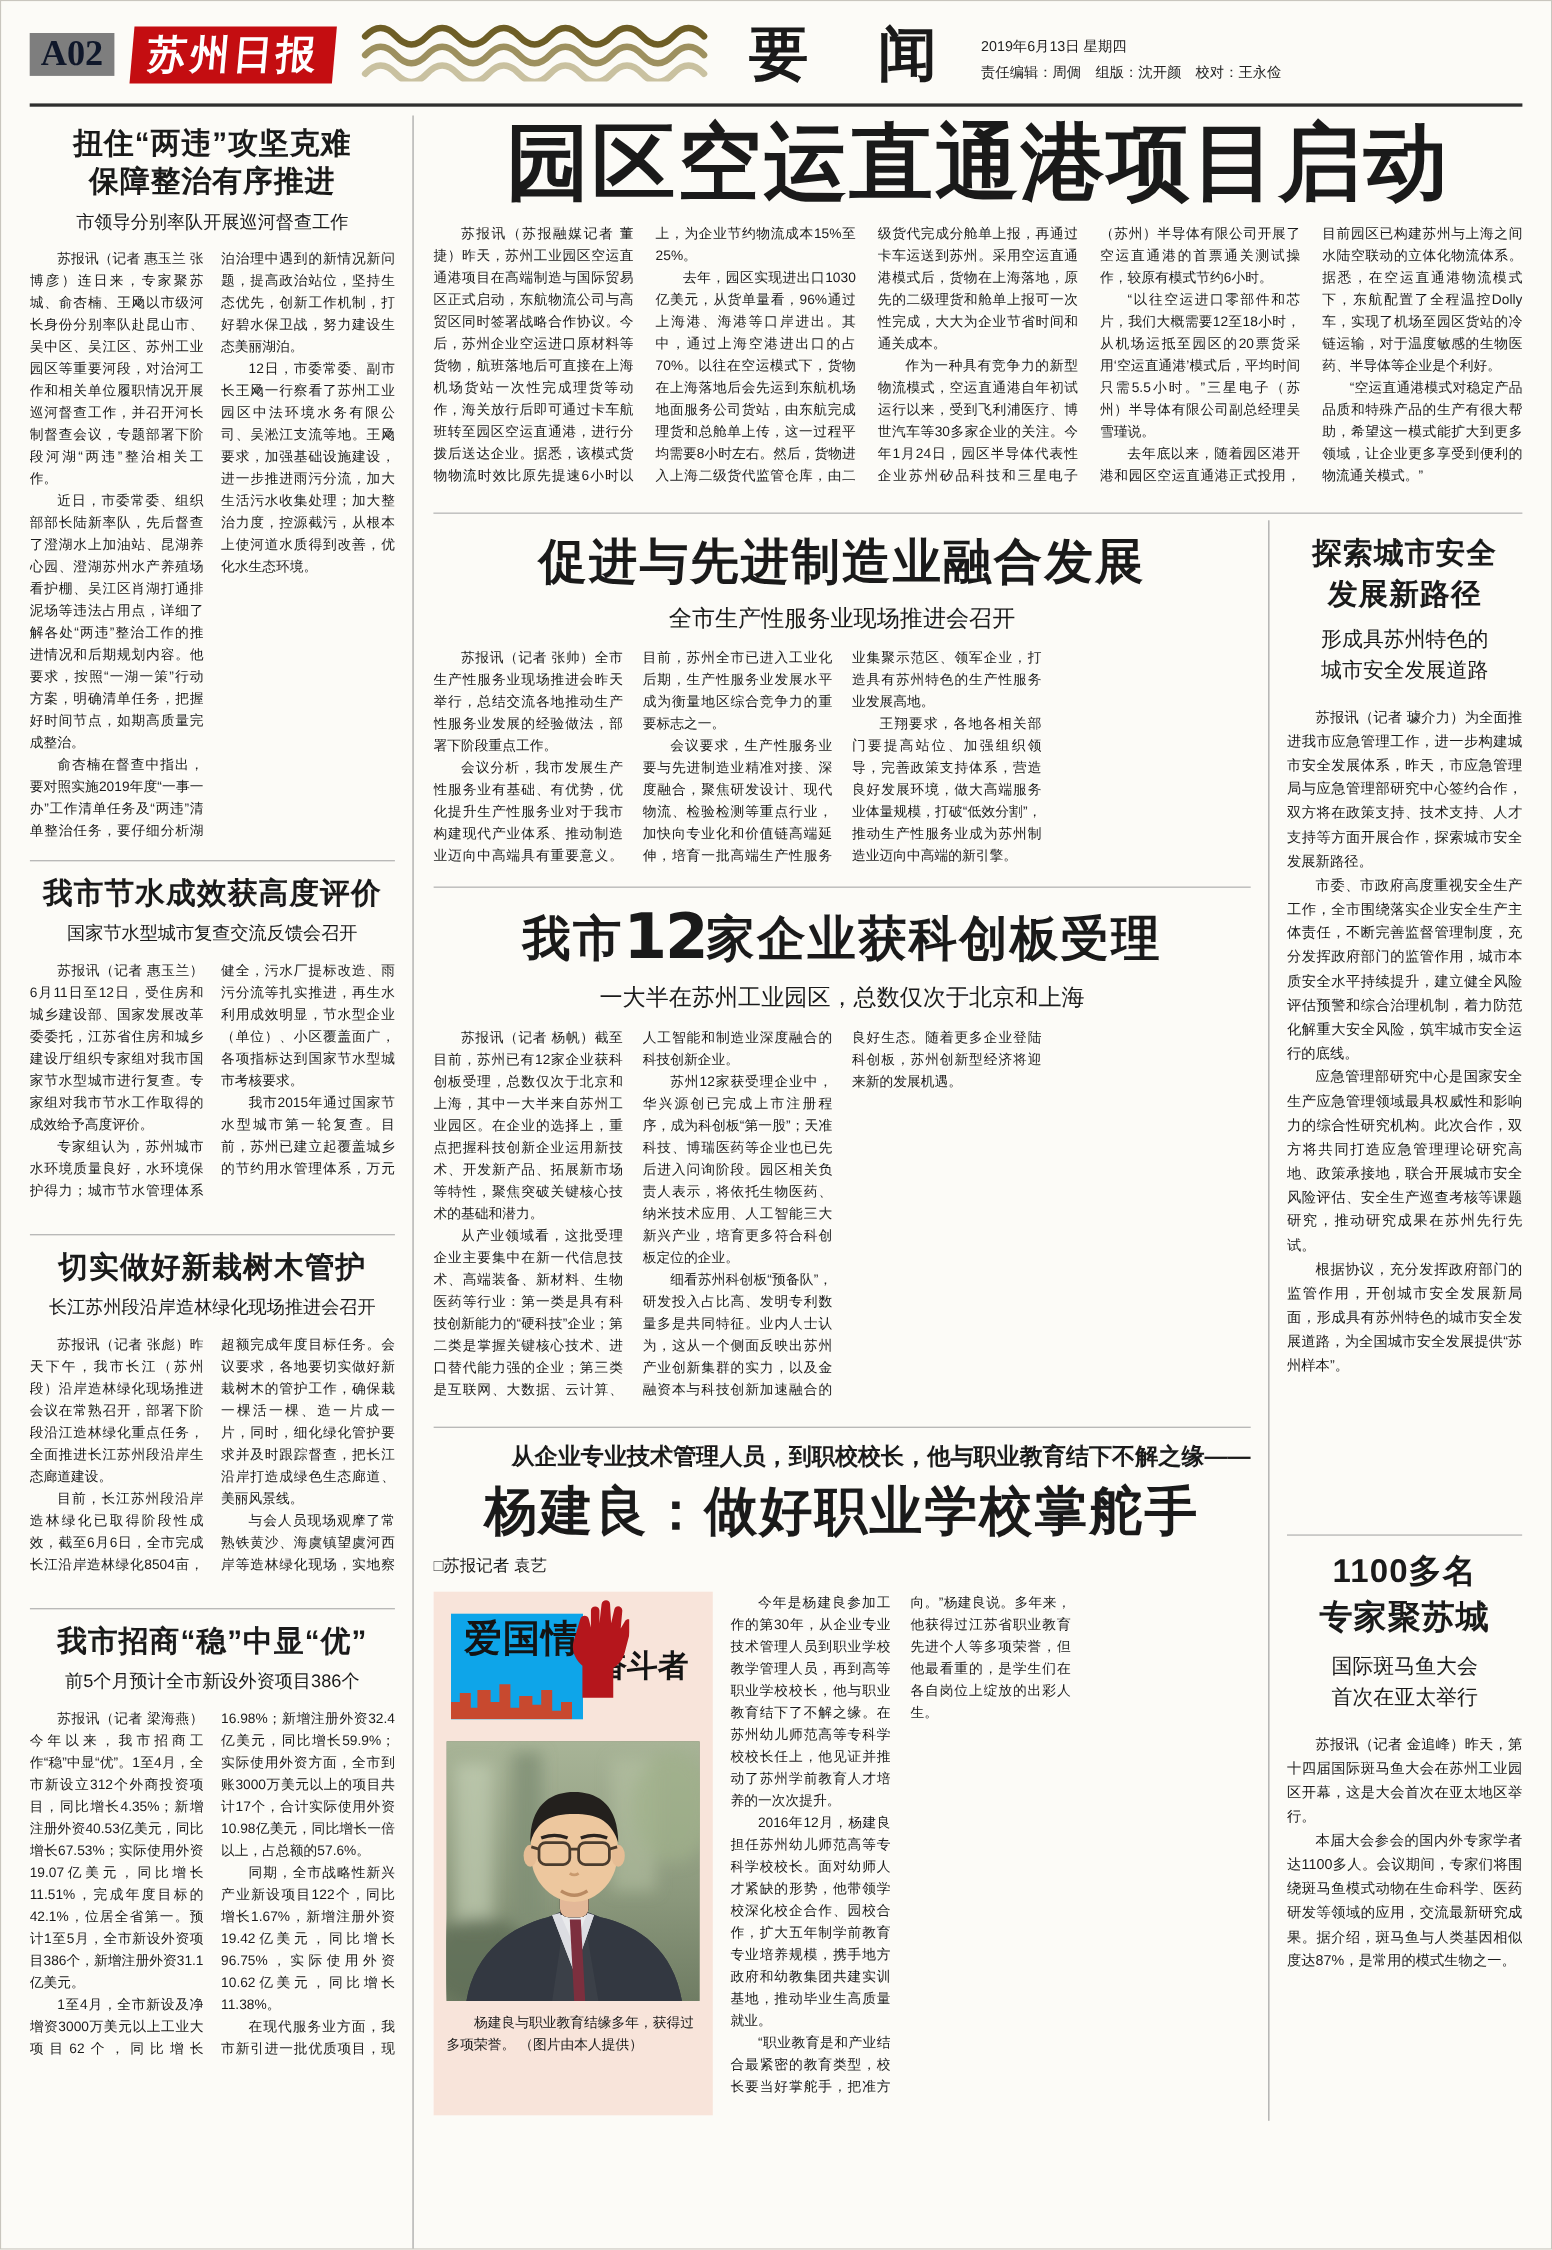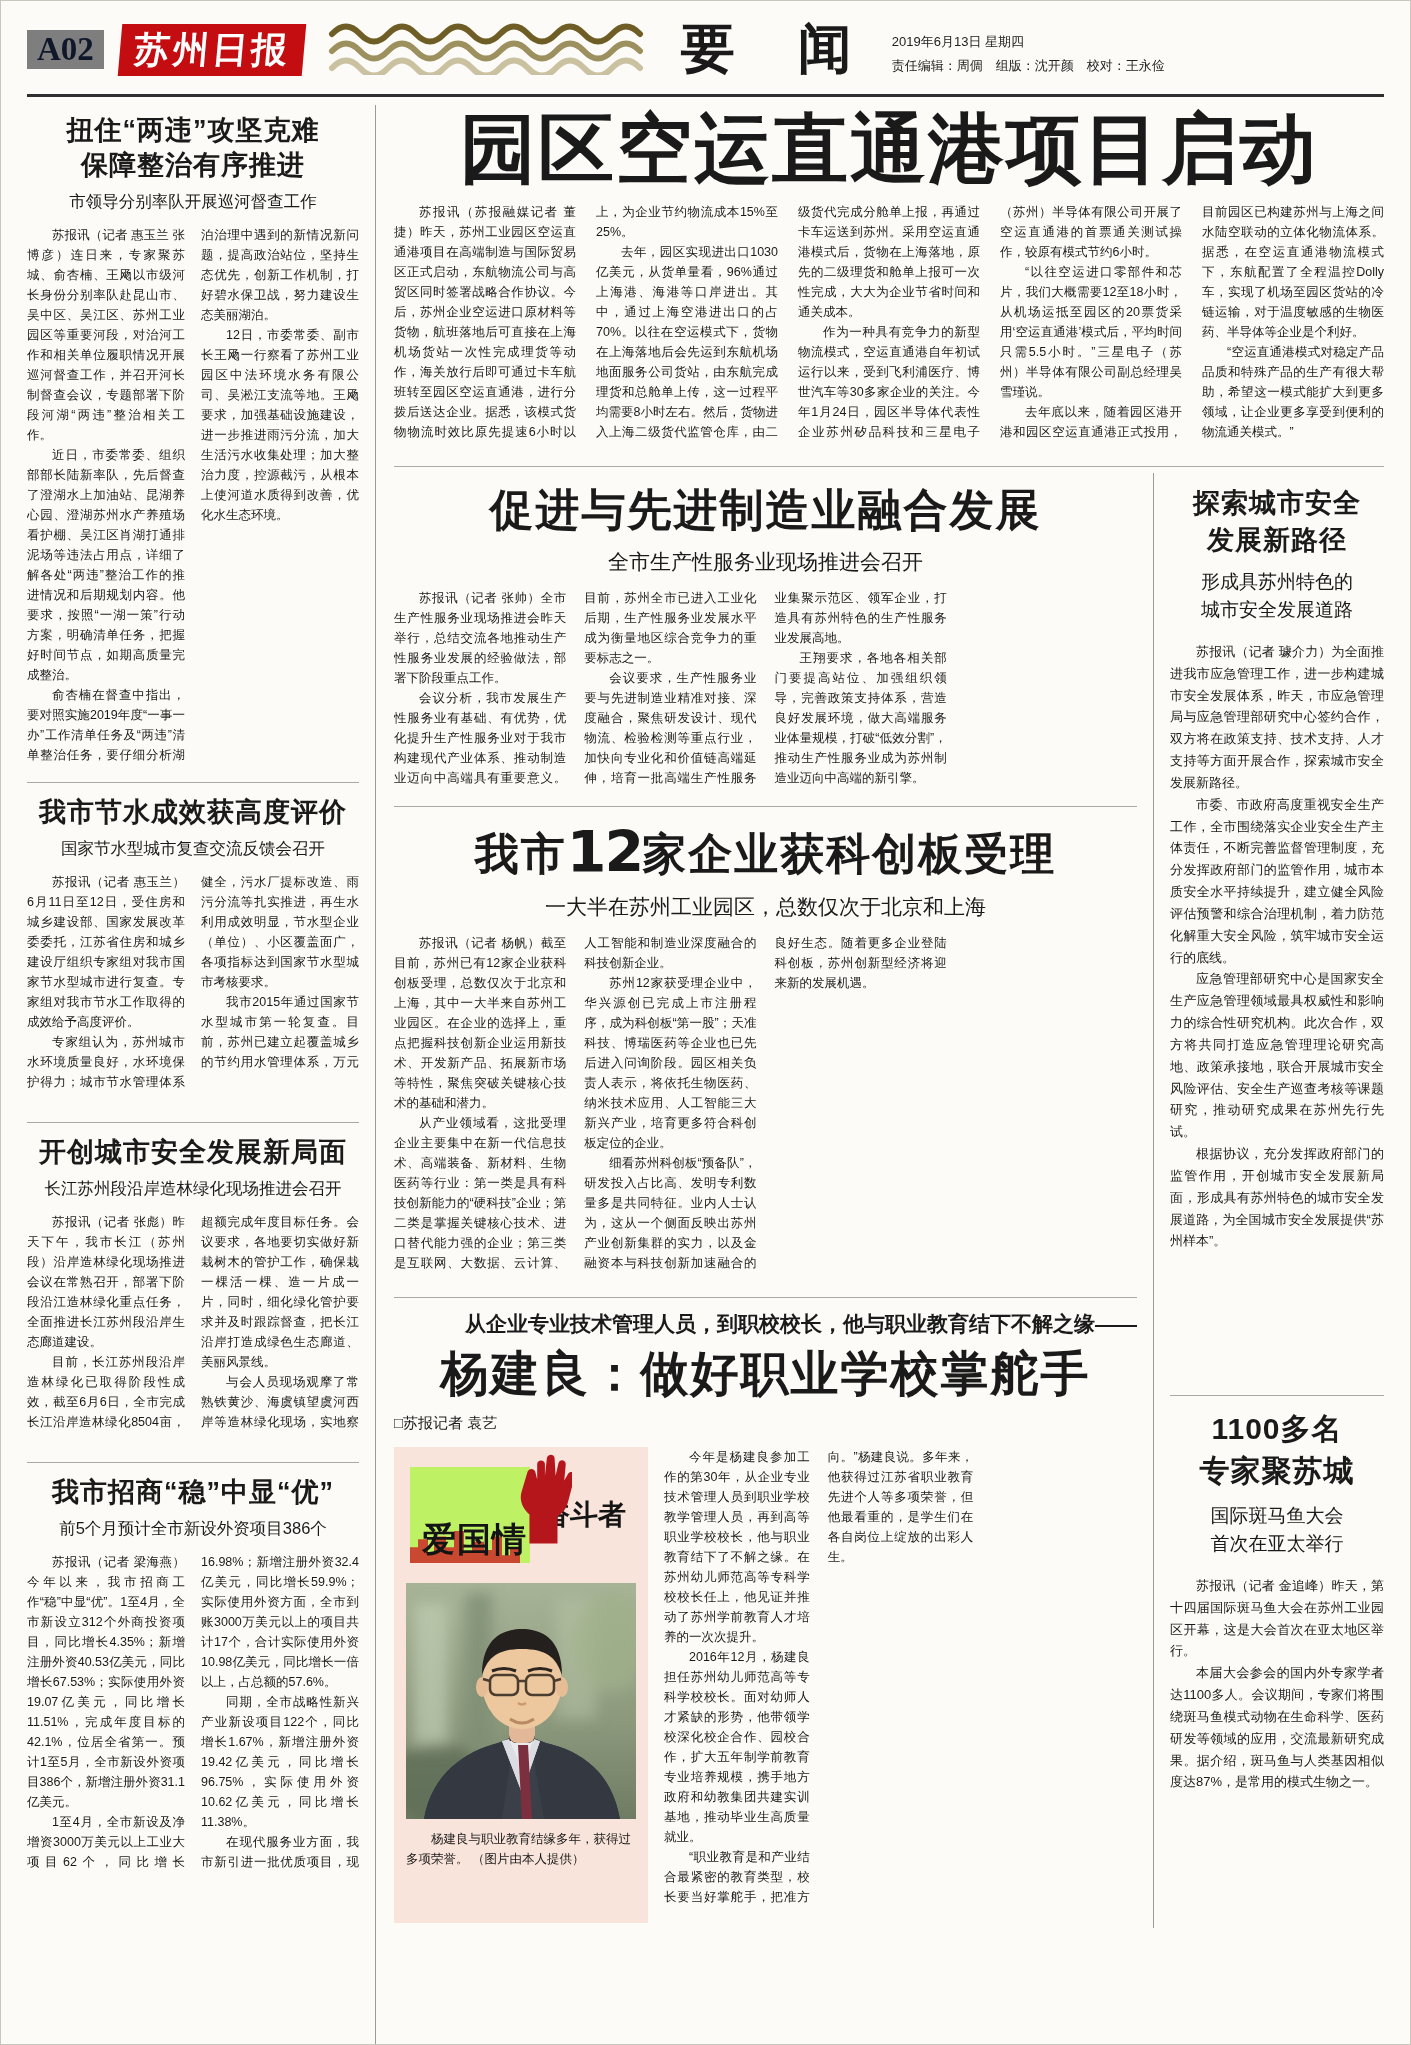--- a/index.html
+++ b/index.html
@@ -46,21 +46,21 @@
   .b-serv{height:206px;} .b-star{height:352px;}
   .star h2 .num{font-size:57px;font-weight:900;letter-spacing:-2px;vertical-align:-3px;
     font-family:"DejaVu Sans",sans-serif;}
   
   .principal .kicker{font-size:21px;font-weight:bold;text-align:right;margin:12px 0 4px;}
   .principal h2{font-size:48px;text-align:center;font-weight:900;margin:4px 0 8px;letter-spacing:2px;}
   .principal .byline{font-size:15px;text-align:left;margin:0 0 14px;}
   .principal-flex{display:flex;gap:16px;}
   .photo-panel{width:254px;flex:none;background:#f8e4da;padding:12px;box-sizing:border-box;}
   .badge{position:relative;height:96px;margin:8px 4px 20px;display:flex;}
-  .badge-left{background:#bef264;flex:1.25;position:relative;display:flex;align-items:flex-end;overflow:hidden;}
+  .badge-left{background:#0ea5e9;flex:1.25;position:relative;display:flex;align-items:flex-start;overflow:hidden;}
   .badge-left .txt{font-size:34px;font-weight:900;color:#141414;position:relative;z-index:2;
     padding-left:12px;font-family:"Liberation Serif","DejaVu Serif",serif;letter-spacing:1px;}
   .skyline{position:absolute;left:0;bottom:0;width:100%;height:42%;}
   .badge-right{flex:1;display:flex;align-items:center;justify-content:flex-end;padding-right:6px;}
   .badge-right .txt{font-size:28px;font-weight:900;color:#141414;
     font-family:"Liberation Serif","DejaVu Serif",serif;}
   .fist{position:absolute;left:47%;top:-30px;width:58px;height:120px;z-index:3;}
   .photo{width:100%;height:236px;display:block;background:#7c8a70;}
   .caption{font-size:12.5px;line-height:1.6;margin-top:10px;text-indent:2em;}
   .principal .body{flex:1;column-count:3;column-gap:18px;column-fill:auto;height:476px;min-width:0;}
@@ -117,21 +117,21 @@
         <div class="sub">国家节水型城市复查交流反馈会召开</div>
         <div class="body b-a2">
             <p>苏报讯（记者 惠玉兰）6月11日至12日，受住房和城乡建设部、国家发展改革委委托，江苏省住房和城乡建设厅组织专家组对我市国家节水型城市进行复查。专家组对我市节水工作取得的成效给予高度评价。</p>
             <p>专家组认为，苏州城市水环境质量良好，水环境保护得力；城市节水管理体系健全，污水厂提标改造、雨污分流等扎实推进，再生水利用成效明显，节水型企业（单位）、小区覆盖面广，各项指标达到国家节水型城市考核要求。</p>
             <p>我市2015年通过国家节水型城市第一轮复查。目前，苏州已建立起覆盖城乡的节约用水管理体系，万元GDP用水量持续下降，节水意识深入人心。</p>
           </div>
       </div>
       <div class="divider"></div>
 
       <div class="l-art">
-        <h2>开创城市安全发展新局面</h2>
+        <h2>切实做好新栽树木管护</h2>
         <div class="sub">长江苏州段沿岸造林绿化现场推进会召开</div>
         <div class="body b-a3">
             <p>苏报讯（记者 张彪）昨天下午，我市长江（苏州段）沿岸造林绿化现场推进会议在常熟召开，部署下阶段沿江造林绿化重点任务，全面推进长江苏州段沿岸生态廊道建设。</p>
             <p>目前，长江苏州段沿岸造林绿化已取得阶段性成效，截至6月6日，全市完成长江沿岸造林绿化8504亩，超额完成年度目标任务。会议要求，各地要切实做好新栽树木的管护工作，确保栽一棵活一棵、造一片成一片，同时，细化绿化管护要求并及时跟踪督查，把长江沿岸打造成绿色生态廊道、美丽风景线。</p>
             <p>与会人员现场观摩了常熟铁黄沙、海虞镇望虞河西岸等造林绿化现场，实地察看新栽树木长势和管护情况。</p>
           </div>
       </div>
       <div class="divider"></div>
 
       <div class="l-art">

